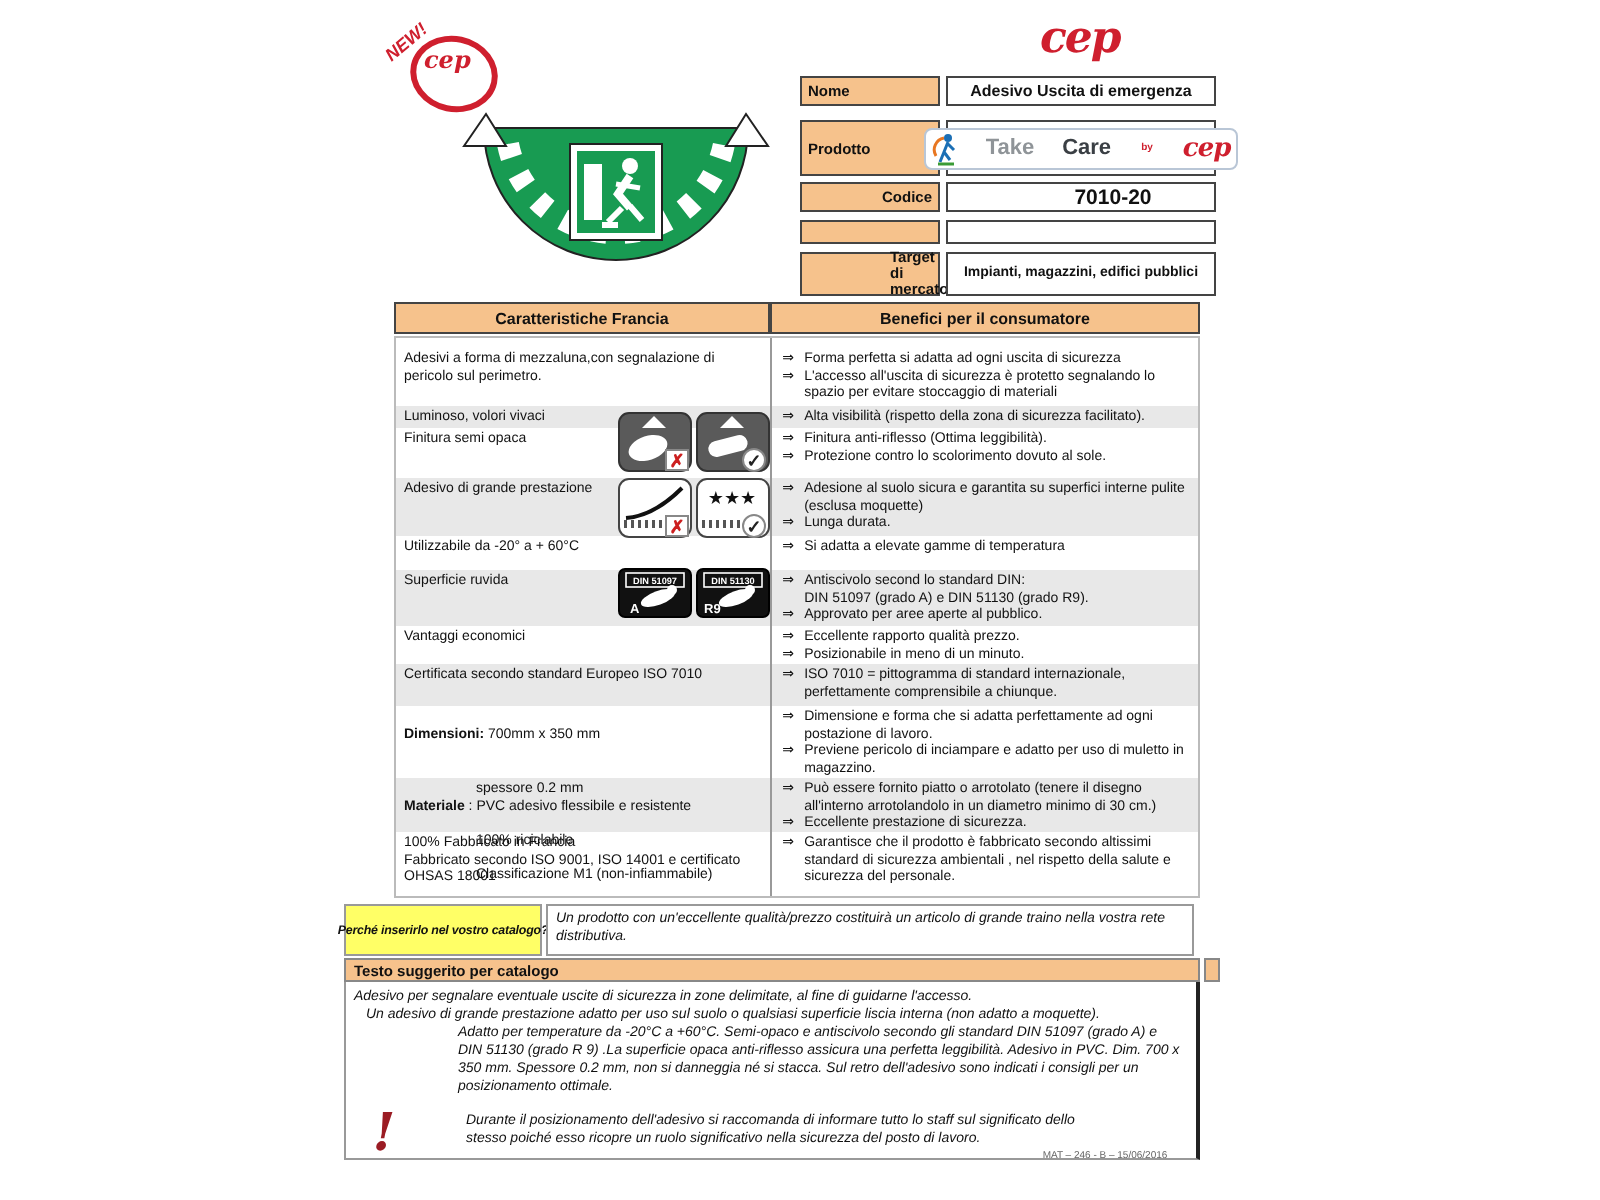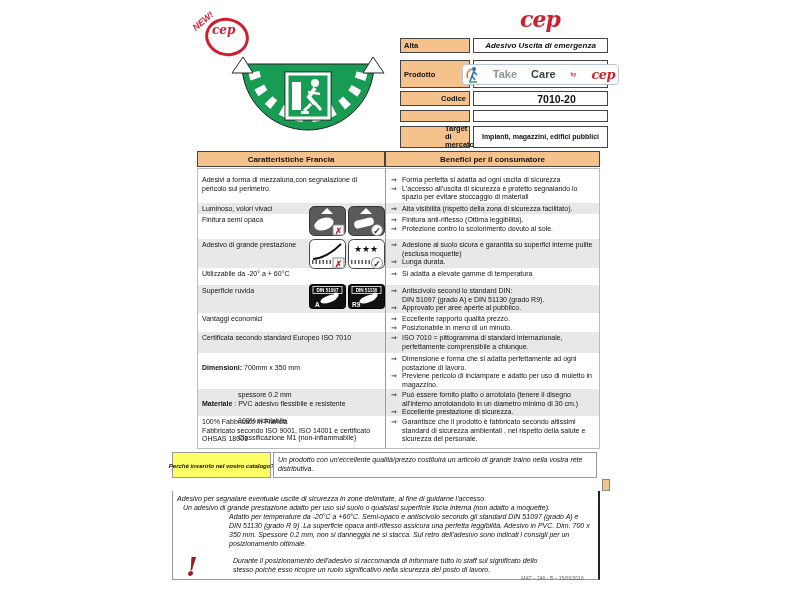--- a/index.html
+++ b/index.html
@@ -108,22 +108,22 @@
         <circle cx="87" cy="27" r="4" fill="#fff"></circle>
         <path d="M87 32 L81 41 L87 48" stroke="#fff" stroke-width="4" fill="none"></path>
         <path d="M80 36 L92 38" stroke="#fff" stroke-width="2.5" fill="none"></path>
         <path d="M83 48 L76 55 M87 47 L93 54" stroke="#fff" stroke-width="3" fill="none"></path>
         <rect x="73" y="55" width="8" height="3" fill="#fff"></rect>
       </g>
     </svg>
   </div>
 
   <div class="abs" id="info">
-    <div class="ilabel" style="top:0;height:15px;">Alta</div>
-    <div class="ivalue" style="top:0;height:15px;font-style:italic;">Adesivo Uscita di emergenza</div>
+    <div class="ilabel" style="top:0;height:15px;">Nome</div>
+    <div class="ivalue" style="top:0;height:15px;">Adesivo Uscita di emergenza</div>
 
     <div class="ilabel" style="top:22px;height:28px;">Prodotto</div>
     <div class="ivalue" style="top:22px;height:28px;">
       <span class="tc-box">
         <svg width="13" height="17" viewBox="0 0 13 17">
           <path d="M2 12 A 6 6 0 0 1 6 3" stroke="#e87722" stroke-width="1.5" fill="none"></path>
           <circle cx="8" cy="3" r="2" fill="#1b6fb5"></circle>
           <path d="M8 5 L6 10 L9 14 M6 10 L4 15 M8 6 L11 9" stroke="#1b6fb5" stroke-width="1.5" fill="none"></path>
           <path d="M3 16 L11 16" stroke="#3a9b35" stroke-width="1.5"></path>
         </svg>
@@ -352,20 +352,21 @@
         <ellipse cx="20" cy="15" rx="9" ry="3.5" fill="#fff" transform="rotate(-20 20 15)"></ellipse>
         <circle cx="27" cy="11" r="2.5" fill="#fff"></circle>
         <text x="4" y="22.5" font-size="6.5" fill="#fff" font-weight="bold">R9</text>
       </svg>
     </div>
   </div>
 
   <div class="abs" id="why-label">Perché inserirlo nel vostro catalogo?</div>
   <div class="abs" id="why-box">Un prodotto con un'eccellente qualità/prezzo costituirà un articolo di grande traino nella vostra rete distributiva.</div>
 
+  <div class="abs" id="cat-head">Testo suggerito per catalogo</div>
   <div class="abs" id="cat-stub"></div>
   <div class="abs" id="cat-box">
     <p class="p1">Adesivo  per segnalare eventuale uscite di sicurezza  in zone delimitate, al fine di guidarne l'accesso.</p>
     <p class="p2">Un adesivo di grande prestazione adatto per uso sul suolo o qualsiasi superficie  liscia interna (non adatto a moquette).</p>
     <p class="p3">Adatto per temperature da  -20°C a +60°C. Semi-opaco e antiscivolo secondo gli standard  DIN 51097 (grado A) e DIN 51130 (grado  R 9) .La superficie opaca anti-riflesso assicura una perfetta leggibilità. Adesivo in PVC. Dim. 700 x 350 mm. Spessore 0.2 mm, non si danneggia né si stacca. Sul retro dell'adesivo sono indicati i consigli per un posizionamento ottimale.</p>
     <div class="warn-row">
       <span class="warn-mark">!</span>
       <span class="warn-txt">Durante il posizionamento dell'adesivo si raccomanda di informare tutto lo staff sul significato dello stesso poiché esso ricopre un ruolo significativo nella sicurezza del posto di lavoro.</span>
     </div>
   </div>

